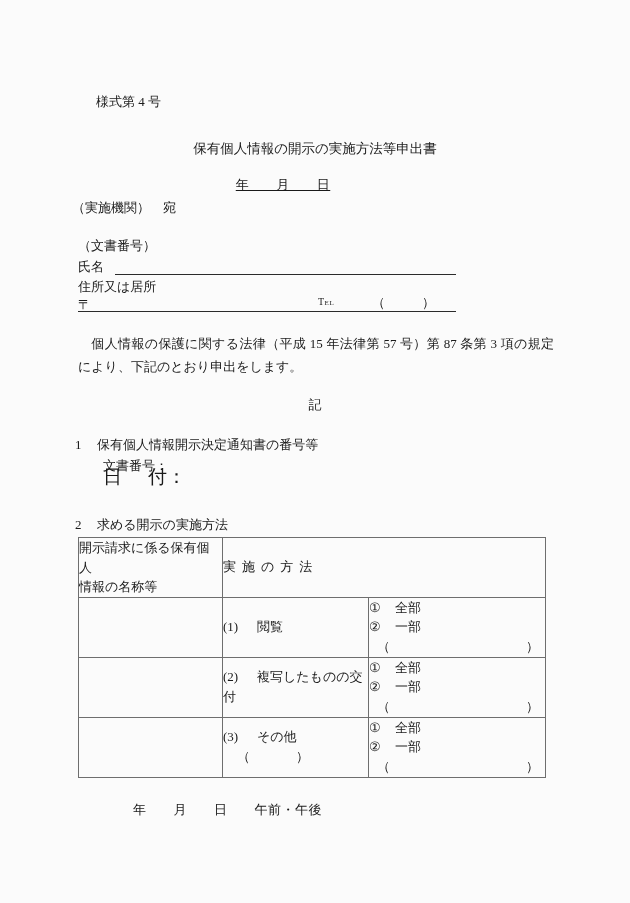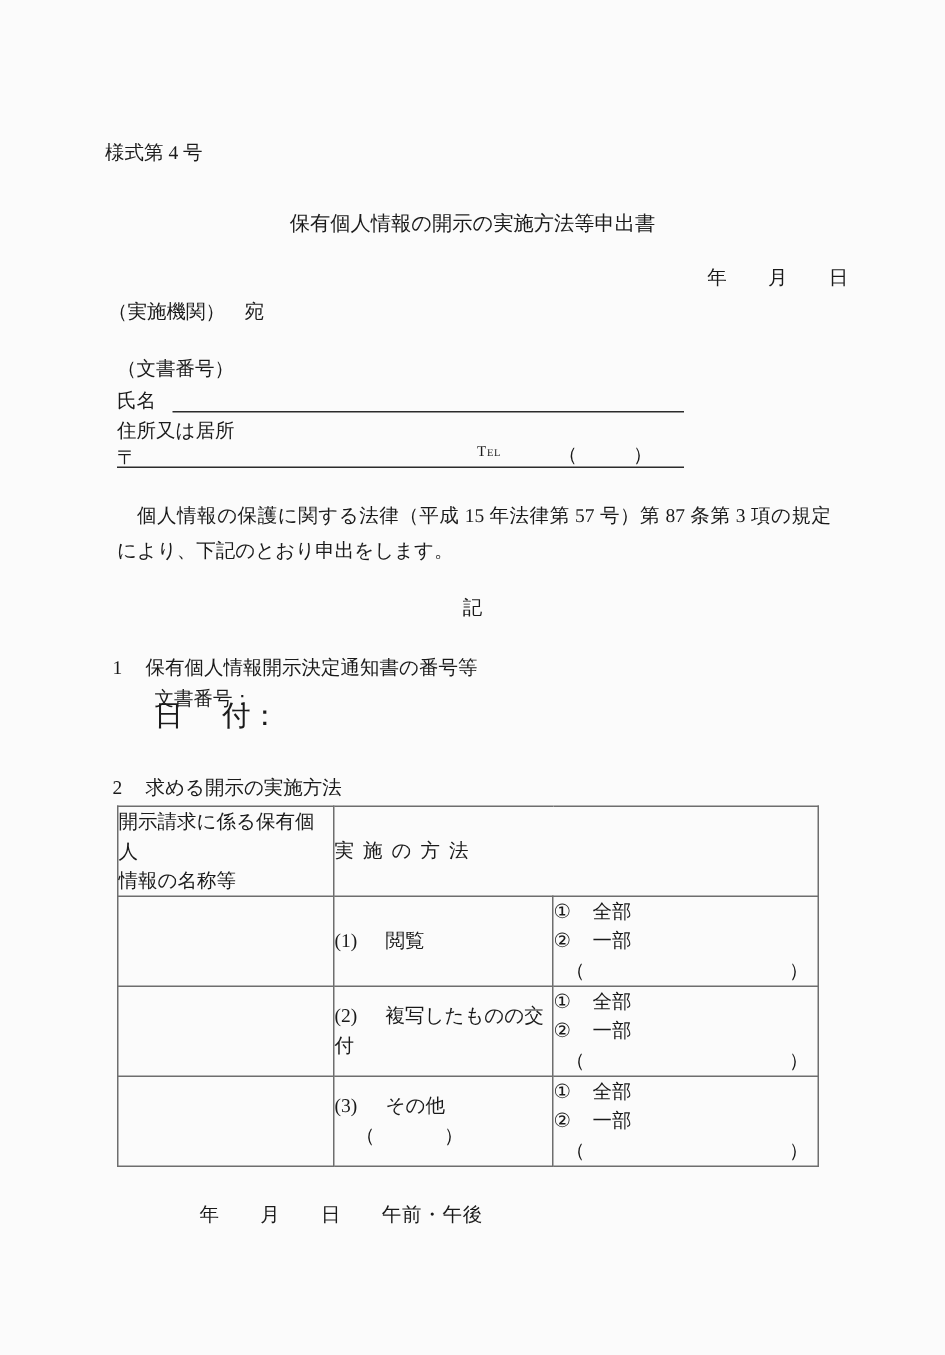--- a/index.html
+++ b/index.html
@@ -17,25 +17,25 @@
   }
   .page {
     position: relative;
     width: 630px;
     height: 903px;
   }
 
   
   .abs { position: absolute; white-space: nowrap; }
 
-  .form-no      { left: 70px;  top: 93px;  font-size: 13px; }
+  .form-no      { left: 96px;  top: 93px;  font-size: 13px; }
   .doc-title    { left: 0;     top: 140px; width: 630px; text-align: center;
                   font-size: 13.5px; white-space: nowrap; }
-  .date-line    { left: 0;     top: 176px; width: 566px; text-align: right;
-                  font-size: 13px; letter-spacing: 0.5px; }
+  .date-line    { left: 0;     top: 176px; width: 566px; text-align: center;
+                  font-size: 13px; letter-spacing: 0.5px; text-decoration: underline; }
   .agency-line  { left: 72px;  top: 199px; font-size: 13px; }
 
   .furigana     { left: 78px;  top: 237px; font-size: 13px; }
   .name-row     { left: 78px;  top: 258px; font-size: 13px; }
   .addr-label   { left: 78px;  top: 278px; font-size: 13px; }
   .postal-row   { left: 78px;  top: 296px; font-size: 13px; }
   .name-rule {
     position: absolute;
     left: 115px;
     top: 274px;

